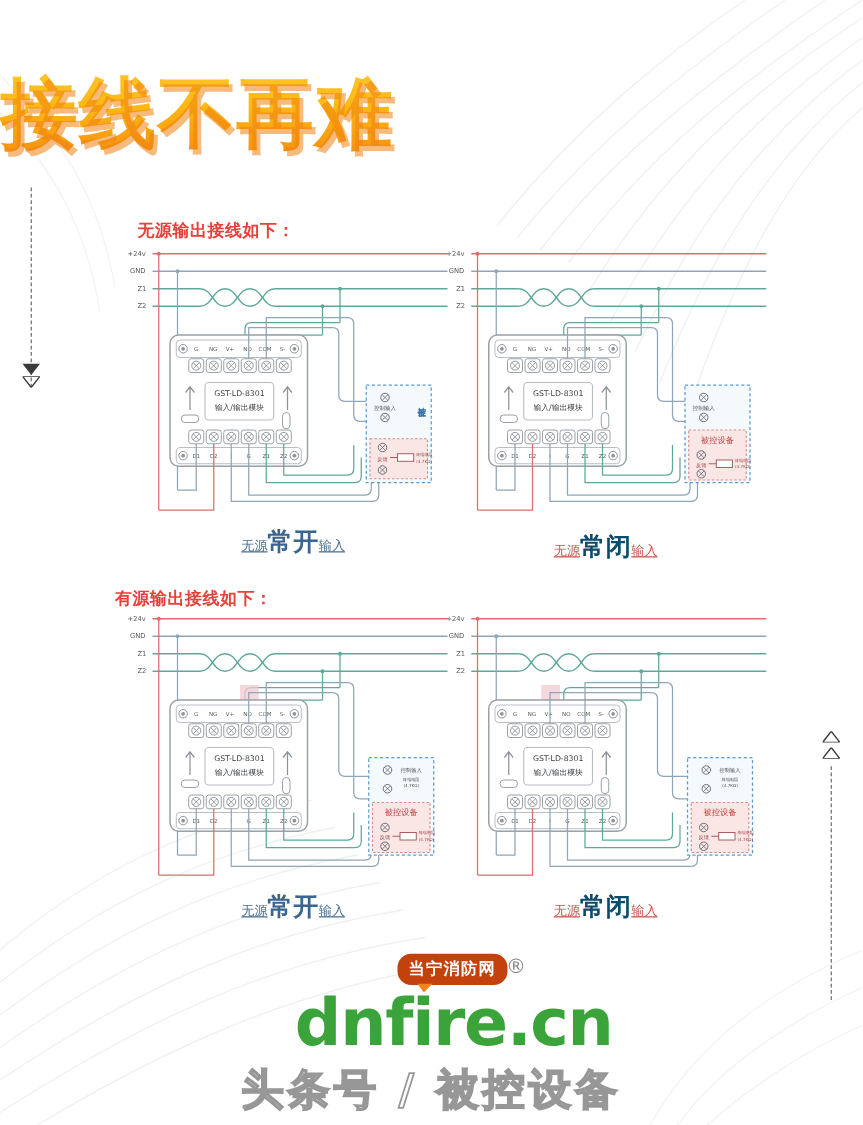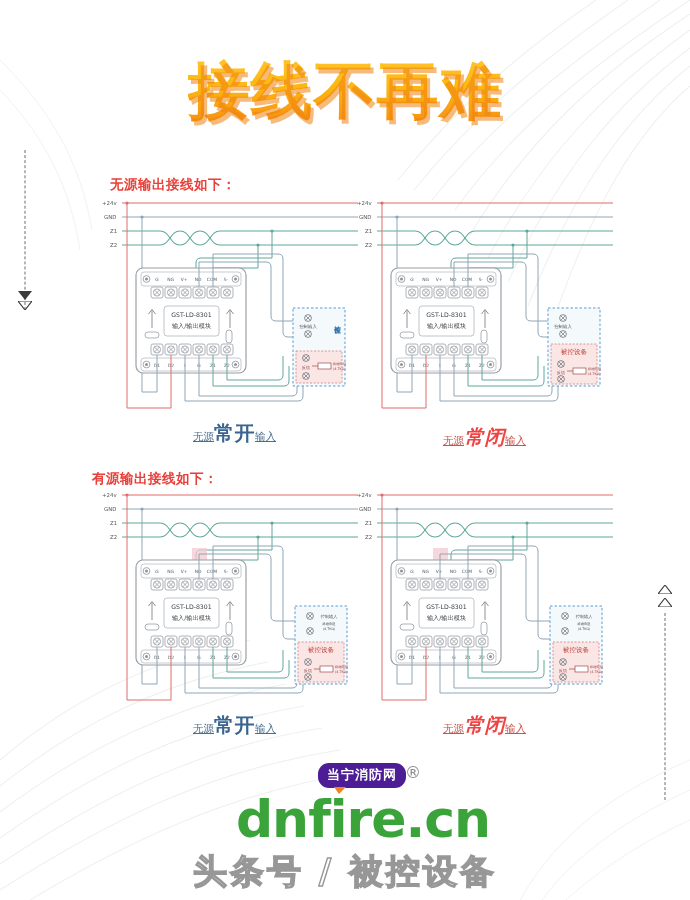--- a/index.html
+++ b/index.html
@@ -8,21 +8,21 @@
     background:#ffffff;
     font-family:"Liberation Sans","DejaVu Sans",sans-serif;
   }
   .page{position:absolute;inset:0;}
 
   
   .bg-tex{position:absolute;inset:0;z-index:0;pointer-events:none;}
   .bg-tex svg{width:100%;height:100%;display:block;}
 
   
-  .title-wrap{position:absolute;left:0;top:58px;width:690px;text-align:center;z-index:5;}
+  .title-wrap{position:absolute;left:0;top:58px;width:690px;z-index:5;}
   .title{
     display:inline-block;
     font-family:"DejaVu Sans","Liberation Sans",sans-serif;
     font-size:62px;font-weight:bold;letter-spacing:1px;
     background:linear-gradient(180deg,#FFC32B 0%,#FDB913 40%,#F79110 100%);
     -webkit-background-clip:text;background-clip:text;color:transparent;
     text-shadow:3px 4px 0 rgba(238,130,16,0.55);
     line-height:1.05;
   }
 
@@ -45,34 +45,34 @@
   .diagram svg{display:block;}
 
   
   .cap{position:absolute;z-index:6;white-space:nowrap;
     font-family:"DejaVu Sans","Liberation Sans",sans-serif;}
   .cap .sm{font-size:10.5px;text-decoration:underline;}
   .cap .lg{font-size:20px;font-weight:bold;letter-spacing:.5px;}
   .cap.blue{color:#4a6e8f;}
   .cap.blue .lg{color:#3b6591;}
   .cap.red{color:#C4564F;}
-  .cap.red .lg{color:#ef4444;font-style:italic;}
+  .cap.red .lg{color:#0c4a6e;}
 
   
   .footer{position:absolute;left:0;top:793px;width:690px;z-index:7;text-align:center;}
   .logo-row{position:relative;display:inline-block;}
   .logo-text{
     font-family:"DejaVu Sans","Liberation Sans",sans-serif;
     font-size:52px;font-weight:bold;letter-spacing:-1px;line-height:1;color:#3AA43B;margin-left:36px;
   }
   .logo-text .cn{color:#3AA43B;}
   .logo-dot{color:#3AA43B;}
   .badge{
     position:absolute;left:118px;top:-30px;
-    background:#4c1d95;color:#fff;border-radius:11px;
+    background:#c2410c;color:#fff;border-radius:11px;
     padding:3px 9px 4px;font-size:13px;font-weight:bold;letter-spacing:1px;
     font-family:"DejaVu Sans","Liberation Sans",sans-serif;
   }
   .badge:after{content:"";position:absolute;left:16px;bottom:-6px;
     width:0;height:0;border-left:5px solid transparent;border-right:7px solid transparent;
     border-top:7px solid #F08222;}
   .reg{position:absolute;left:205px;top:-30px;font-size:16px;color:#8a8a8a;
     font-family:"DejaVu Sans","Liberation Sans",sans-serif;}
   .tagline{margin-top:4px;font-size:18px;color:#8d8d8d;letter-spacing:9px;
     font-family:"DejaVu Sans","Liberation Sans",sans-serif;}

